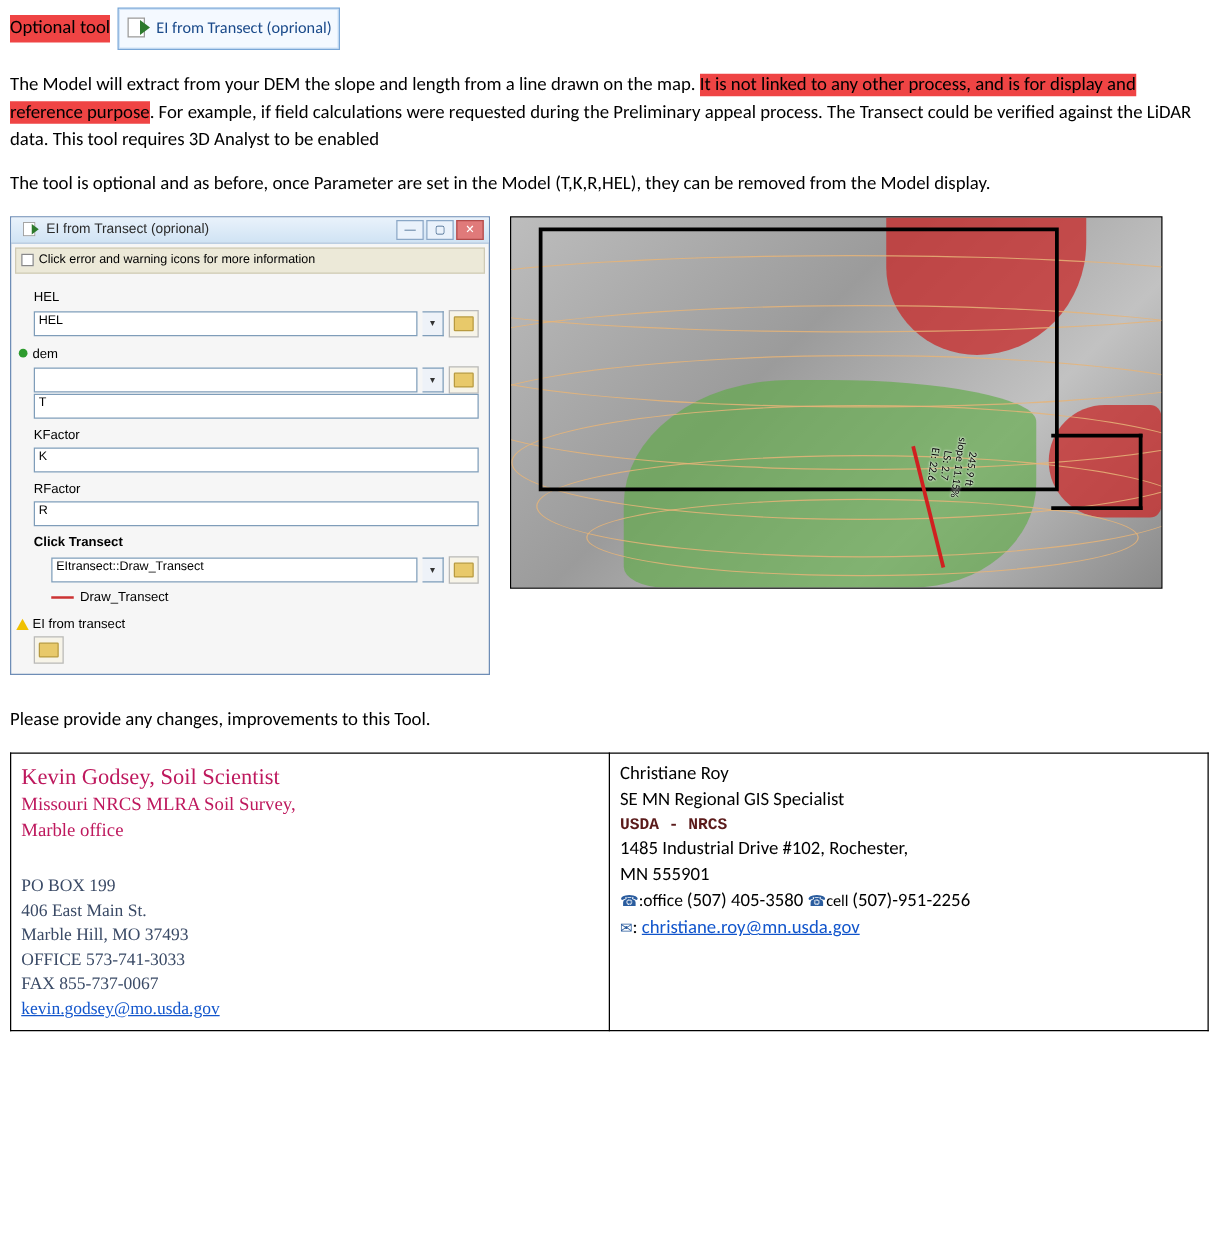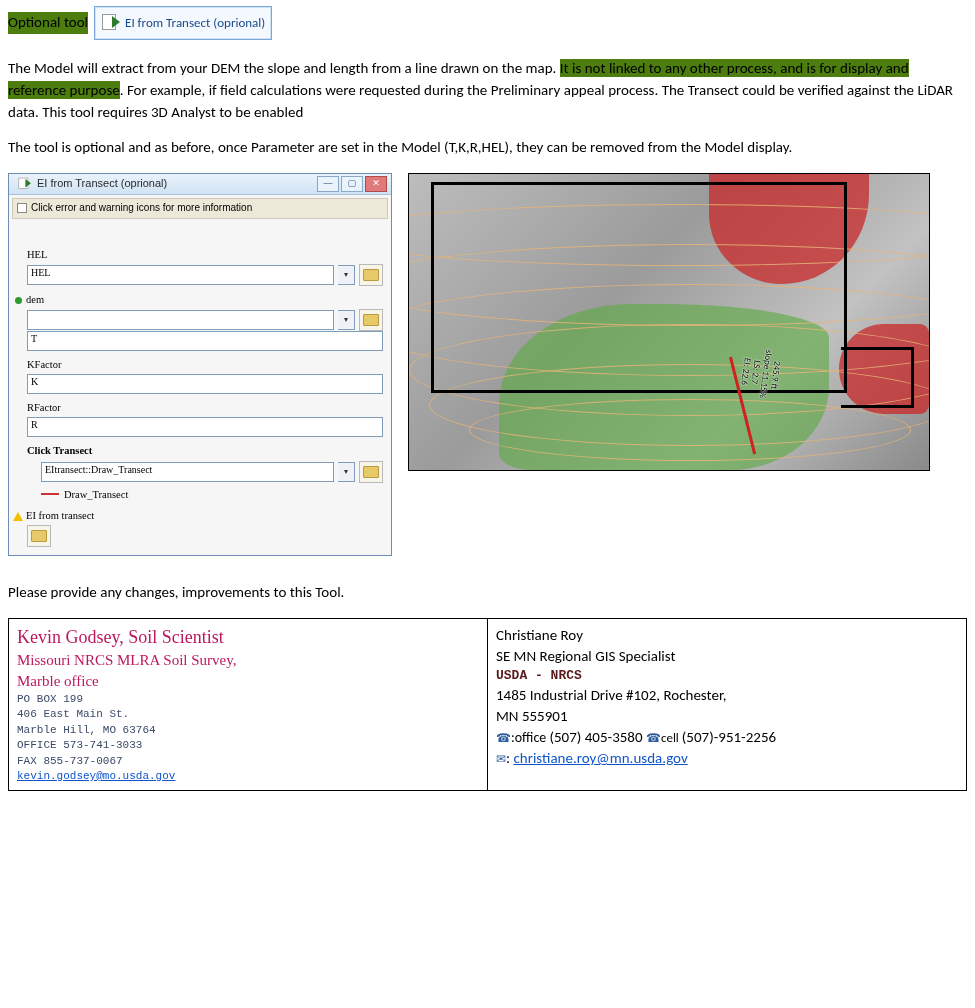--- a/index.html
+++ b/index.html
@@ -5,21 +5,21 @@
   body {
     font-family: Calibri, Arial, sans-serif;
     font-size: 15px;
     color: #000;
     margin: 0;
     padding: 6px 8px;
     width: 959px;
     background: #fff;
     line-height: 1.45;
   }
-  .hl { background: #4d7c0f; }
+  .hl { background: #ef4444; }
   .opt-tool-row { display: flex; align-items: center; gap: 6px; }
   .toolbtn {
     display: inline-flex; align-items: center;
     border: 1px solid #7aa7d7; background: #f4f9ff;
     padding: 2px 6px 2px 4px; height: 28px;
     font-size: 13px; color: #1a4a8a;
     box-shadow: inset 0 0 0 1px #cfe3f7;
   }
   .ei-icon {
     width: 22px; height: 20px; position: relative; margin-right: 4px;
@@ -45,21 +45,21 @@
     border-bottom:1px solid #a9c2dd; height:20px; padding:0 4px;
     font-size:11px; color:#2a2a2a;
   }
   .dlg-title .spacer{flex:1;}
   .winbtn{width:20px;height:14px;border:1px solid #8aa7c6;background:#eaf2fb;margin-left:2px;display:flex;align-items:center;justify-content:center;font-size:9px;color:#375d85;}
   .winbtn.close{background:#e07a7a;color:#fff;border-color:#b14a4a;}
   .dlg-hint{
     background:#ece9d8; border:1px solid #cfcab5; margin:3px 3px 0 3px;
     padding:2px 4px; font-size:10px; display:flex; align-items:center; gap:4px;
   }
-  .dlg-body{ padding:22px 8px 8px 18px;font-family:Liberation Serif, serif; }
+  .dlg-body{ padding:6px 8px 8px 18px; }
   .fldlbl{ margin-top:6px; margin-bottom:2px; }
   .status-dot{ display:inline-block; width:7px;height:7px;border-radius:50%;background:#2e9b2e;margin-left:-12px;margin-right:4px;vertical-align:middle;}
   .warn-ico{display:inline-block;width:0;height:0;border-left:5px solid transparent;border-right:5px solid transparent;border-bottom:9px solid #f0c000;margin-left:-14px;margin-right:3px;vertical-align:middle;}
   .fldrow{ display:flex; align-items:center; gap:4px;}
   .txtinput{
     flex:1; height:18px; border:1px solid #7f9db9; background:#fff;
     padding:0 3px; font-size:10px;
   }
   .ddbtn{width:16px;height:18px;border:1px solid #7f9db9;border-left:none;background:#eef2f8;display:flex;align-items:center;justify-content:center;font-size:8px;color:#333;}
   .folderbtn{width:22px;height:20px;border:1px solid #b9b9b9;background:#f7f4e8;display:flex;align-items:center;justify-content:center;}
@@ -219,24 +219,24 @@
 
 <table class="contact-table">
   <tbody>
       <tr>
     <td>
       <div class="serif">
         <div class="name">Kevin Godsey, Soil Scientist</div>
         <div>Missouri NRCS MLRA Soil Survey,</div>
         <div>Marble office</div>
       </div>
-      <div class="sans" style="color:#3a4a66;font-family:Liberation Mono, monospace;font-size:11px;">
+      <div class="sans" style="color:#3a4a66;font-family:Liberation Serif, serif;font-size:14px;margin-top:24px;">
         <div>PO BOX 199</div>
         <div>406 East Main St.</div>
-        <div>Marble Hill, MO 63764</div>
+        <div>Marble Hill, MO 37493</div>
         <div>OFFICE 573-741-3033</div>
         <div>FAX 855-737-0067</div>
         <a class="email" href="#">kevin.godsey@mo.usda.gov</a>
       </div>
     </td>
     <td>
       <div class="sans">
         <div>Christiane  Roy</div>
         <div>SE MN Regional GIS Specialist</div>
         <div class="bold dkred" style="font-family:Liberation Mono, monospace;font-size:13px;">USDA - NRCS</div>

